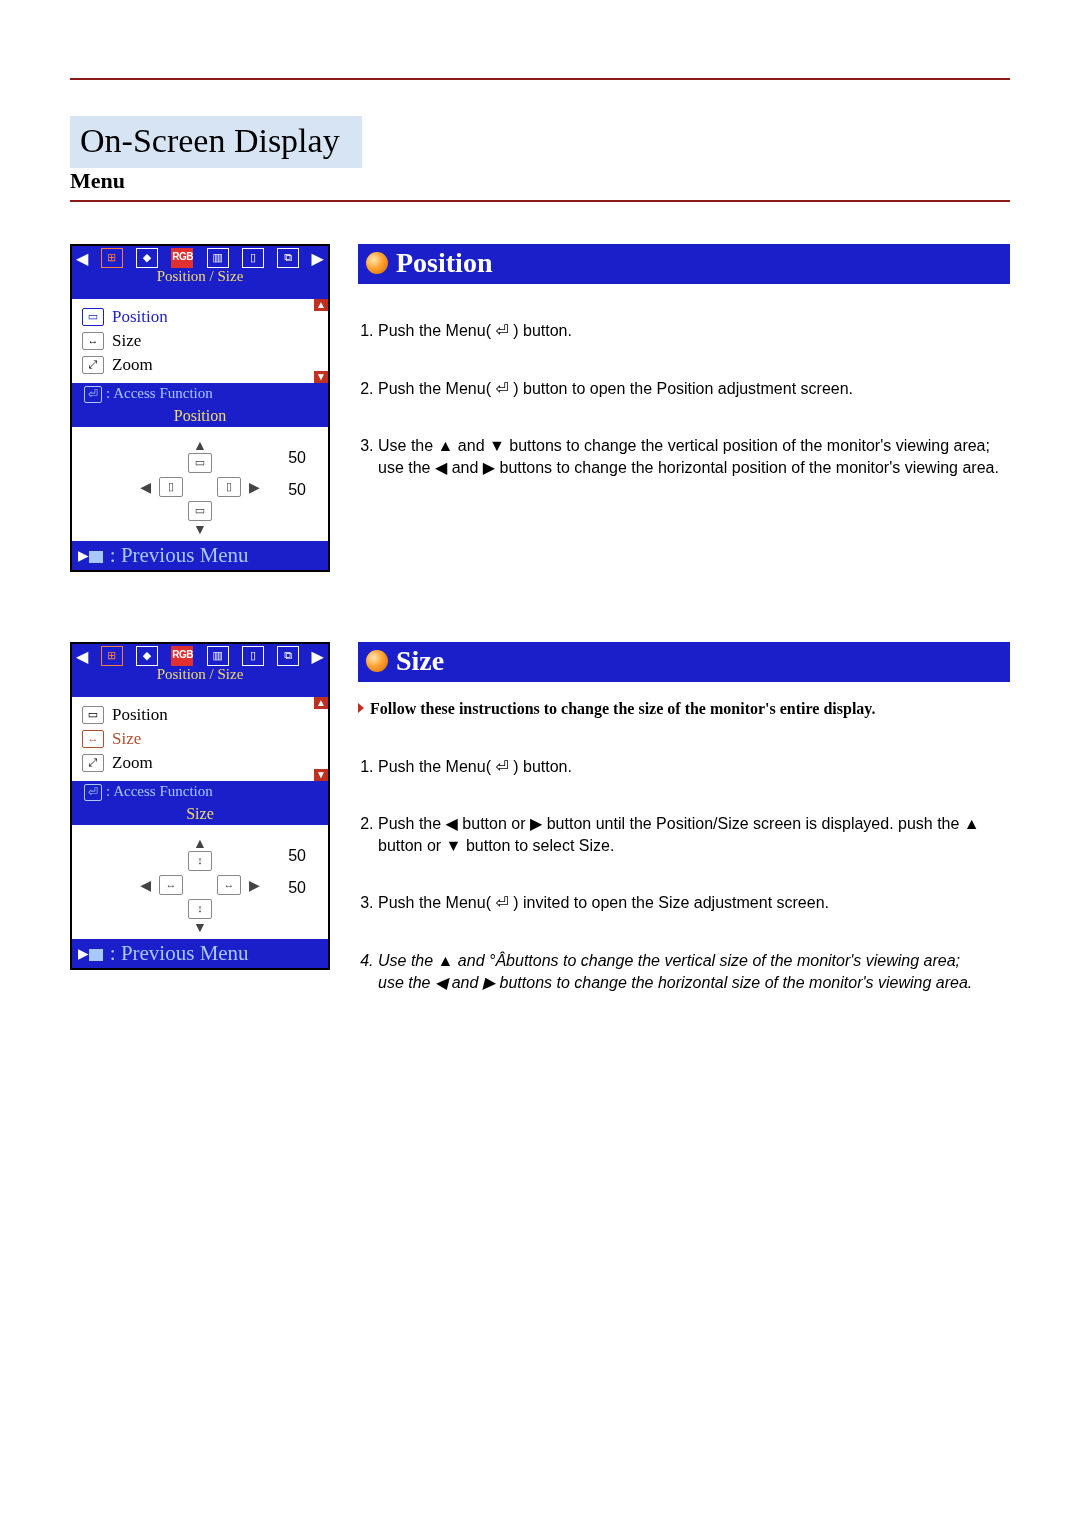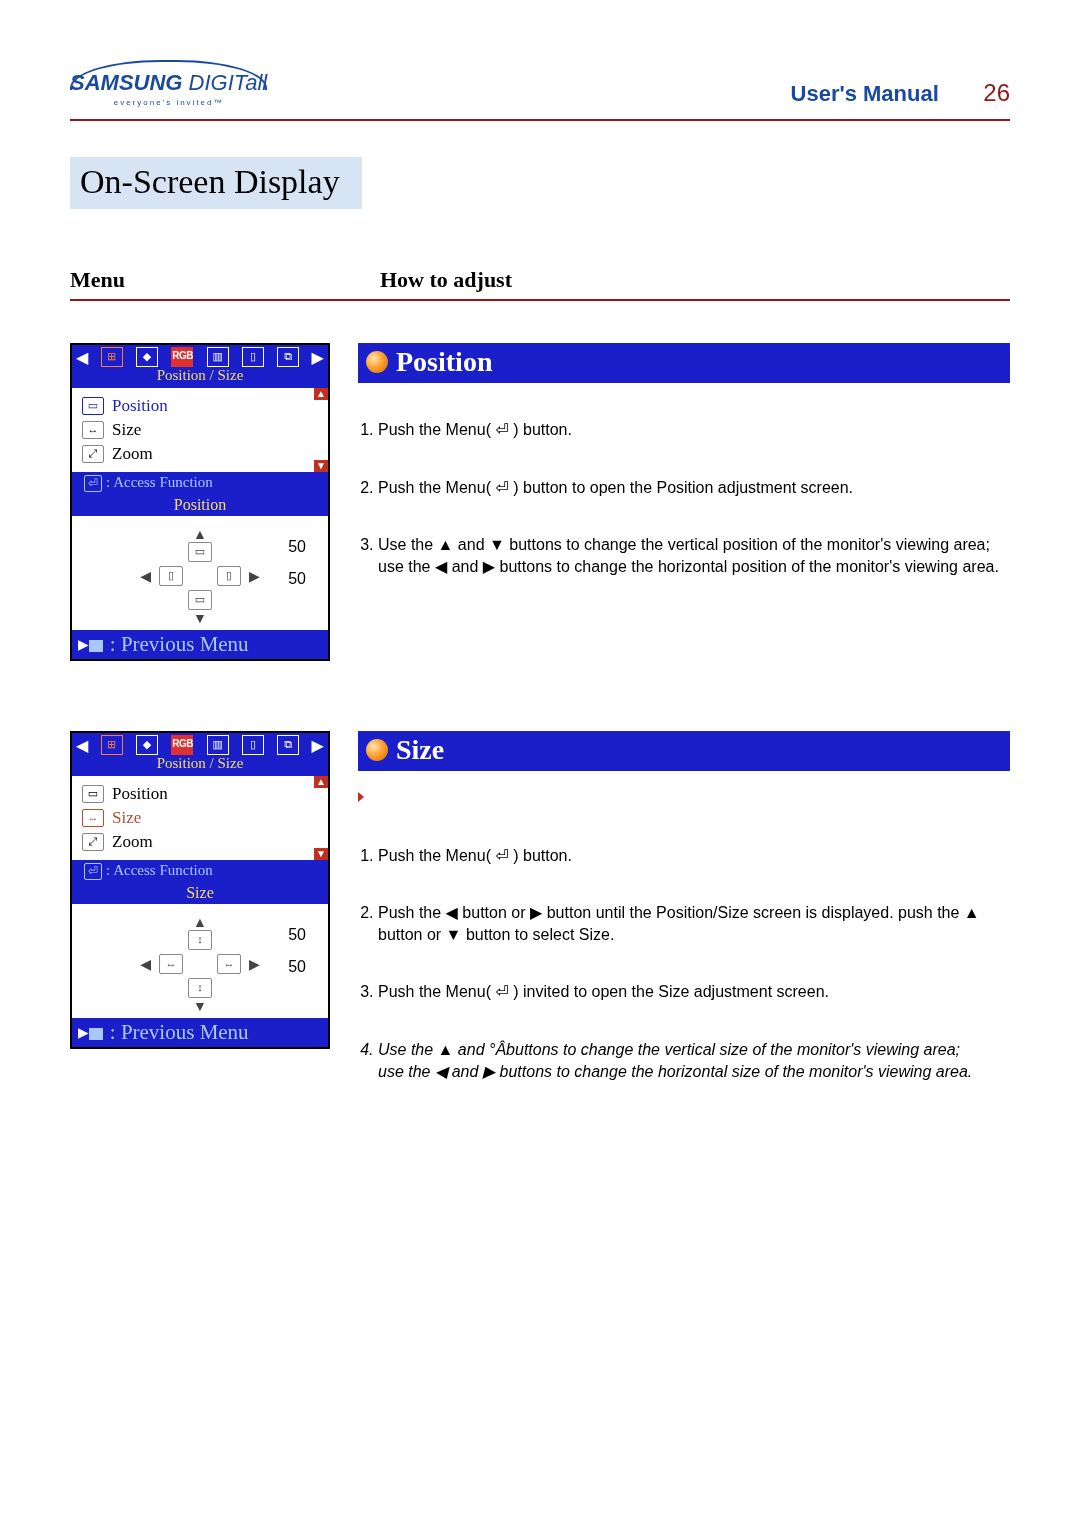--- a/index.html
+++ b/index.html
@@ -76,24 +76,24 @@
     display: flex;
   }
   .section-title {
     background: #d6e4f4;
     font-family: "Times New Roman", Times, serif;
     font-size: 34px;
     padding: 6px 22px 8px 10px;
   }
   .col-headers {
     display: flex;
-    margin-top: 58px;
     font-family: "Times New Roman", Times, serif;
     font-size: 22px;
     font-weight: bold;
+    gap: 48px;
   }
   .col-left { width: 310px; }
   .col-right { flex: 1; }
   .hr-mid {
     border: none;
     border-top: 2px solid #8c1a1a;
     margin: 6px 0 0 0;
   }
   .content-row {
     display: flex;
@@ -182,21 +182,21 @@
     font-size:10px;
     font-weight:bold;
     letter-spacing:-0.5px;
   }
   .osd-subhead {
     background:#1a1fc9;
     color:#f5dc6a;
     font-family:"Times New Roman",serif;
     font-size:15px;
     text-align:center;
-    padding:0 0 4px 0;
+    padding:0 0 14px 0;
   }
   .osd-list {
     background:#fff;
     position:relative;
     padding:6px 0;
   }
   .osd-list-row {
     display:flex;
     align-items:center;
     font-family:"Times New Roman",serif;
@@ -303,41 +303,28 @@
   .footer-rule{
     margin-top:auto;
     border:none;
     border-top:2px solid #8c1a1a;
   }
 </style>
 </head>
 <body>
 
 <div class="page">
-  <div class="header">
-    <div class="logo">
-      <span class="arc"></span>
-      <span>SAMSUNG</span>
-      <span class="thin">DIGITall</span>
-      <span class="tag">everyone's invited™</span>
-    </div>
-    <div>
-      <span class="manual-title">User's Manual</span>
-      <span class="pagenum">26</span>
-    </div>
-  </div>
   <hr class="hr-top">
 
   <div class="section-title-wrap">
     <div class="section-title">On-Screen Display</div>
   </div>
 
   <div class="col-headers">
     <div class="col-left">Menu</div>
-    <div class="col-right">How to adjust</div>
   </div>
   <hr class="hr-mid">
 
   <div class="content-row">
     <div class="menu-col">
       <div class="osd">
         <div class="osd-tabbar">
           <span>◀</span>
           <span class="tab-icon" style="color:#ff7a3a;border-color:#ff7a3a;">⊞</span>
           <span class="tab-icon">◆</span>
@@ -463,20 +450,21 @@
       </div>
     </div>
 
     <div class="instr-col">
       <div class="topic-header">
         <span class="bullet-big"></span>
         <span>Size</span>
       </div>
       <div class="lead">
         <span class="bullet-sm"></span>
+        <span>Follow these instructions to change the size of the monitor's entire display.</span>
       </div>
       <ol class="steps">
         <li>Push the Menu( ⏎ ) button.</li>
         <li>Push the ◀ button or ▶ button until the Position/Size screen is displayed. push the ▲ button or ▼ button to select Size.</li>
         <li>Push the Menu( ⏎ ) invited to open the Size adjustment screen.</li>
         <li style="white-space:pre-line;font-style:italic;">Use the ▲ and °Âbuttons to change the vertical size of the monitor's viewing area;
 use the ◀ and ▶ buttons to change the horizontal size of the monitor's viewing area.</li>
       </ol>
     </div>
   </div>

